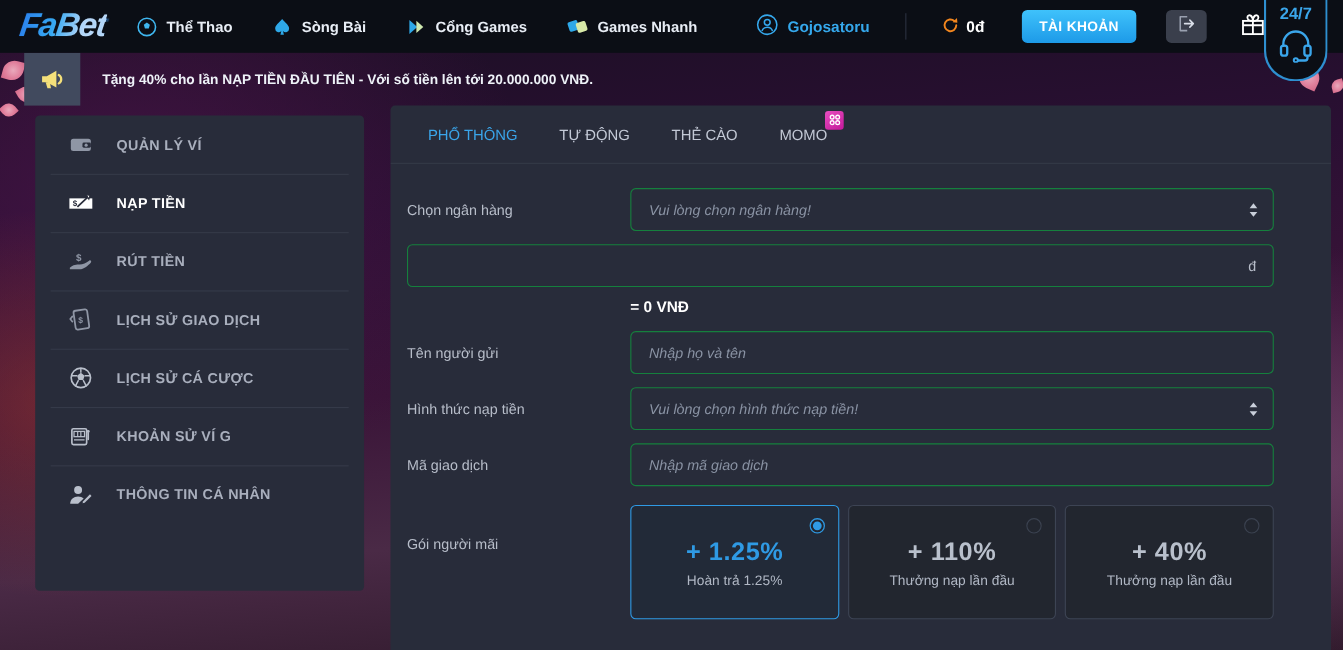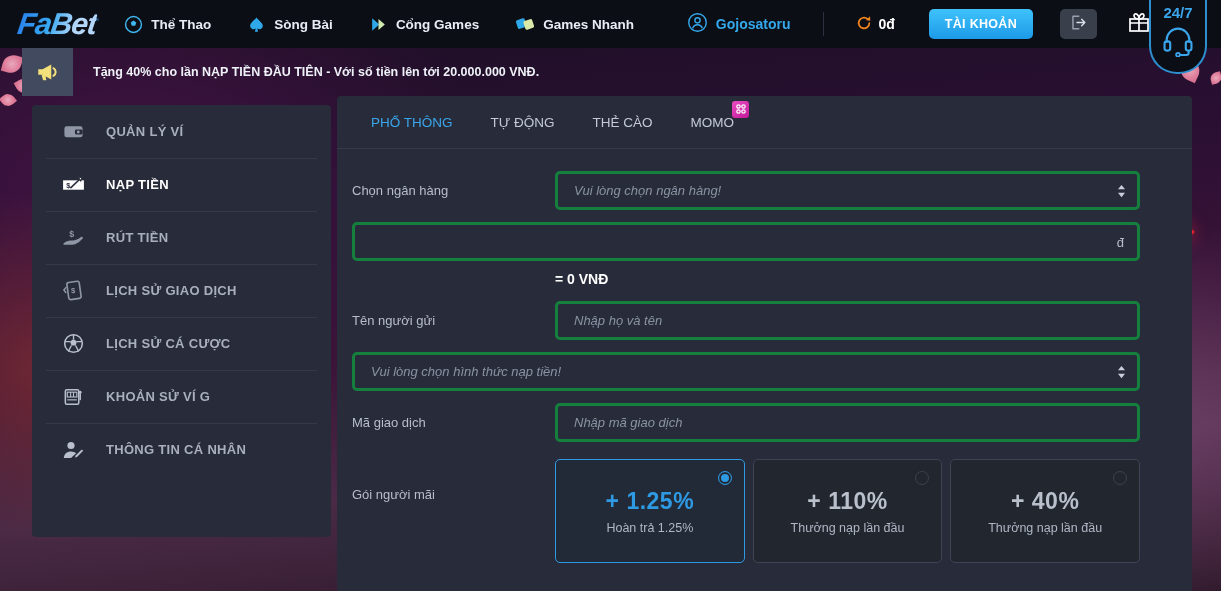--- a/index.html
+++ b/index.html
@@ -159,21 +159,21 @@
     display: flex; align-items: center; justify-content: center;
   }
   .side-label {
     color: #a9afbd; font-size: 13px; font-weight: 700;
     letter-spacing: .3px; white-space: nowrap;
   }
   .side-item.active .side-label { color: #ffffff; }
 
   
   #main {
-    position: absolute; top: 96px; left: 337px;
+    position: absolute; top: 96px; left: 355px;
     width: 855px; height: 495px;
     background: #282c3a;
     border-radius: 4px 4px 0 0;
     z-index: 12;
     overflow: hidden;
   }
   #tabs {
     height: 53px;
     display: flex; align-items: center;
     padding-left: 15px; gap: 0;
@@ -202,21 +202,21 @@
     margin-bottom: 12px;
   }
   .flabel {
     width: 203px; flex: 0 0 203px;
     color: #b7bdc9; font-size: 13px; font-weight: 400;
   }
   .fctrl { flex: 1; position: relative; }
   .fld {
     width: 100%; height: 39px;
     background: transparent;
-    border: 3px solid #15803d;
+    border: 1px solid #15803d;
     border-radius: 5px;
     color: #e8edf5; font-size: 13px;
     padding: 0 32px 0 16px;
     outline: none;
     font-family: "Liberation Sans", sans-serif;
   }
   .fld::placeholder { color: #8a93a4; font-style: italic; }
   .sel-arrow {
     position: absolute; right: 14px; top: 50%;
     transform: translateY(-50%);
@@ -546,20 +546,21 @@
       </div>
 
       <div class="frow">
         <div class="flabel">Tên người gửi</div>
         <div class="fctrl">
           <input class="fld" type="text" placeholder="Nhập họ và tên" style="">
         </div>
       </div>
 
       <div class="frow">
+        <div class="flabel">Hình thức nạp tiền</div>
         <div class="fctrl">
           <input class="fld" type="text" readonly="" placeholder="Vui lòng chọn hình thức nạp tiền!" style="">
           <span class="sel-arrow">
             <svg width="9" height="14" viewBox="0 0 10 16">
               <polygon points="5,1 9,6 1,6" fill="#c9cfda"></polygon>
               <polygon points="5,15 9,10 1,10" fill="#c9cfda"></polygon>
             </svg>
           </span>
         </div>
       </div>

